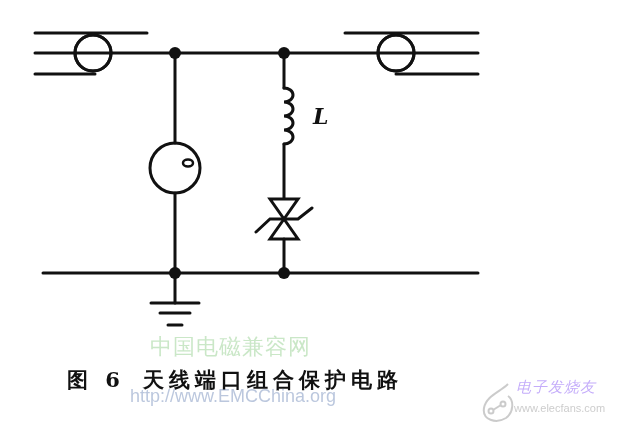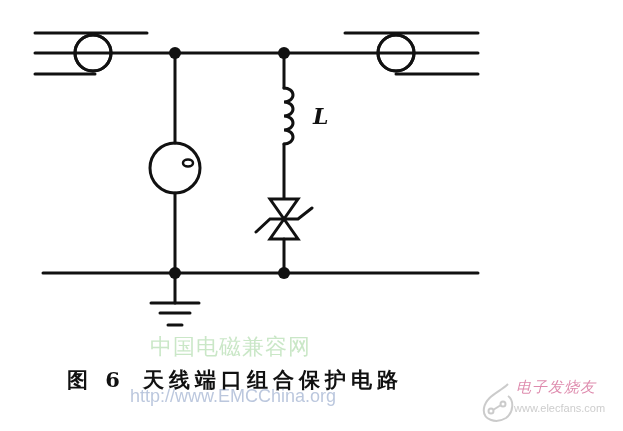--- a/index.html
+++ b/index.html
@@ -18,21 +18,21 @@
   .wm-url {
     position: absolute; left: 130px; top: 386px;
     font-size: 18px; color: #8fa3c8; opacity: 0.6; white-space: nowrap; font-family: "Liberation Sans", sans-serif;
   }
   .label-L {
     position: absolute; left: 313px; top: 103px;
     font-family: "DejaVu Serif", serif; font-style: italic; font-weight: bold; font-size: 22px; color: #111;
   }
   .brand { position: absolute; left: 478px; top: 378px; width: 140px; height: 50px; opacity: 0.5; }
   .brand .brand-name {
-    position: absolute; left: 38px; top: 0px; font-size: 15px; color: #be185d; font-style: italic; letter-spacing: 1px; white-space: nowrap;
+    position: absolute; left: 38px; top: 0px; font-size: 15px; color: #8b5cf6; font-style: italic; letter-spacing: 1px; white-space: nowrap;
   }
   .brand .brand-url {
     position: absolute; left: 36px; top: 24px; font-size: 11px; color: #9a9a9a; white-space: nowrap; font-family: "Liberation Sans", sans-serif;
   }
 </style>
 </head>
 <body>
 
 <svg id="circuit" width="623" height="431" viewBox="0 0 623 431">
   <g stroke="#111" stroke-width="3" fill="none" stroke-linecap="round">

